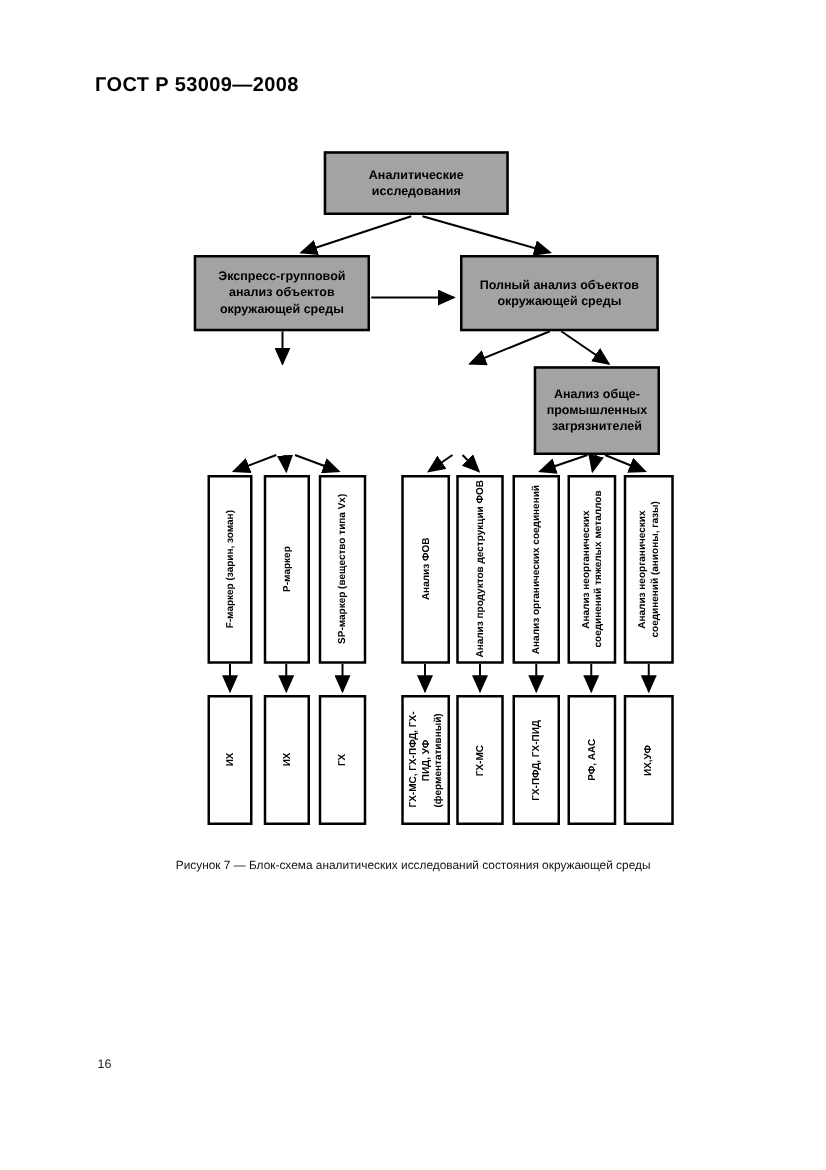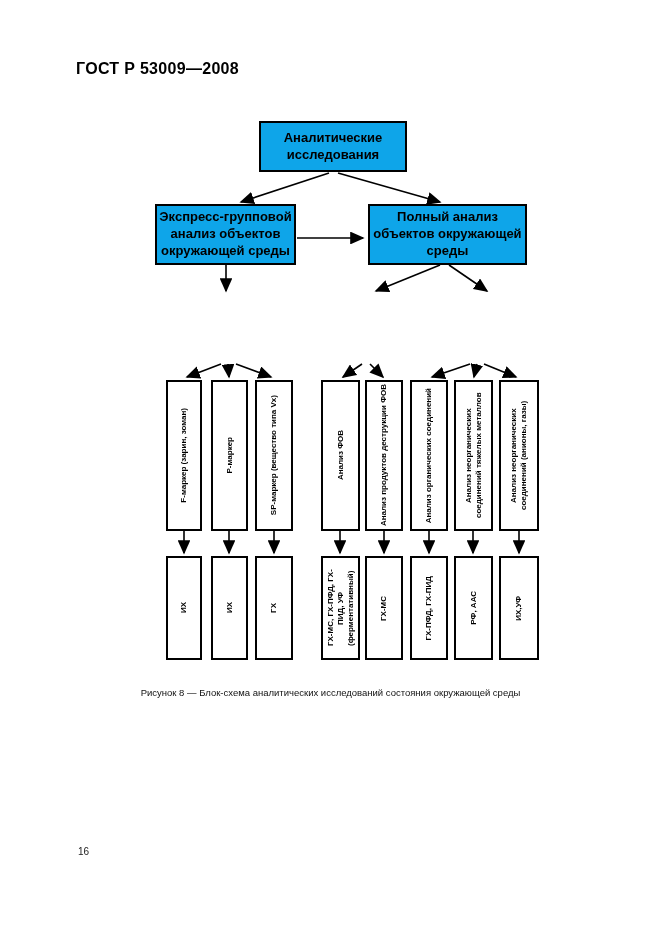--- a/index.html
+++ b/index.html
@@ -7,23 +7,23 @@
     position:relative;width:661px;height:936px;background:#ffffff;
     font-family:"Liberation Sans", sans-serif;color:#000;overflow:hidden;
     margin:0 auto;
   }
   .doc-header{
     position:absolute;left:76px;top:60px;font-size:16px;font-weight:bold;
     letter-spacing:.3px;
   }
   .arrows{position:absolute;left:0;top:0;}
   .box{
-    position:absolute;background:#0ea5e9;border:2px solid #000;
+    position:absolute;background:#a3a3a3;border:2px solid #000;
     display:flex;align-items:center;justify-content:center;text-align:center;
-    font-size:13px;font-weight:bold;line-height:1.3;padding:2px;
+    font-size:10px;font-weight:bold;line-height:1.3;padding:2px;
     box-sizing:border-box;
   }
   .vbox{
     position:absolute;background:#fff;border:2px solid #000;
     display:flex;align-items:center;justify-content:center;
     box-sizing:border-box;padding:2px;
   }
   .vbox span{
     writing-mode:vertical-rl;transform:rotate(180deg);
     font-size:8px;font-weight:bold;line-height:1.25;text-align:center;
@@ -77,20 +77,21 @@
   </svg>
 
   <div class="box" style="left:259px;top:121px;width:148px;height:51px;">Аналитические исследования</div>
 
   <div class="box" style="left:368px;top:204px;width:159px;height:61px;">Полный анализ объектов окружающей среды</div>
 
   <div class="box" style="left:155px;top:204px;width:141px;height:61px;">Экспресс-групповой анализ объектов окружающей среды</div>
 
 
 
+  <div class="box" style="left:427px;top:293px;width:101px;height:71px;">Анализ обще-промышленных загрязнителей</div>
 
   <div class="vbox" style="left:166px;top:380px;width:36px;height:151px;">
     <span>F-маркер (зарин, зоман)</span>
   </div>
   <div class="vbox" style="left:211px;top:380px;width:37px;height:151px;">
     <span>Р-маркер</span>
   </div>
   <div class="vbox" style="left:255px;top:380px;width:38px;height:151px;">
     <span>SР-маркер (вещество типа Vx)</span>
   </div>
@@ -129,18 +130,18 @@
     <span>ГХ-ПФД, ГХ-ПИД</span>
   </div>
   <div class="vbox" style="left:454px;top:556px;width:39px;height:104px;">
     <span>РФ, ААС</span>
   </div>
   <div class="vbox" style="left:499px;top:556px;width:40px;height:104px;">
     <span>ИХ,УФ</span>
   </div>
 
   <div class="caption">
-    <div>Рисунок 8 — Блок-схема аналитических исследований состояния окружающей среды</div>
+    <div>Рисунок 7 — Блок-схема аналитических исследований состояния окружающей среды</div>
   </div>
 
   <div class="page-number">16</div>
 
 </div>
 
 </body></html>

